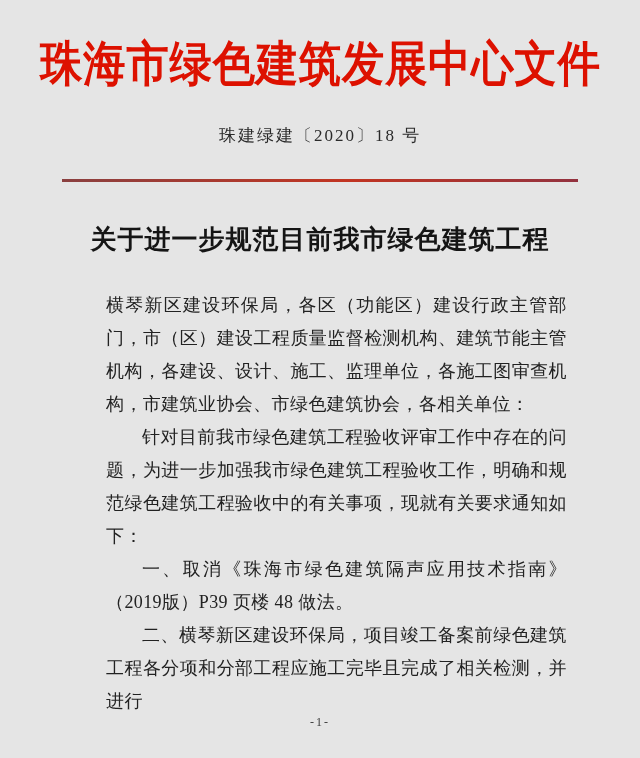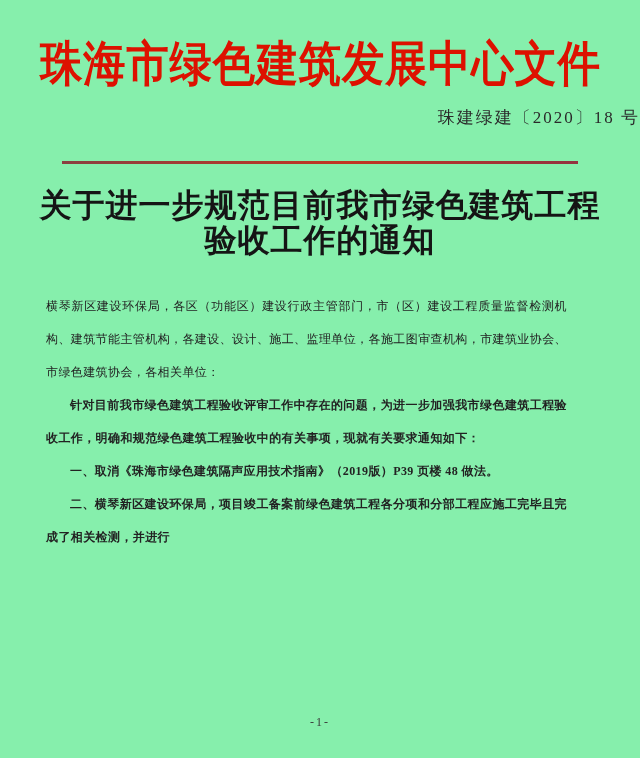--- a/index.html
+++ b/index.html
@@ -5,21 +5,21 @@
   html, body {
     margin: 0;
     padding: 0;
     background: #ffffff;
   }
   .page {
     position: relative;
     width: 640px;
     height: 758px;
     margin: 0 auto;
-    background: #86efac;
+    background: #e5e5e5;
     overflow: hidden;
     font-family: "Liberation Serif", serif;
     color: #1f1f1f;
   }
   
   .banner {
     margin-top: 34px;
     text-align: center;
     white-space: nowrap;
   }
@@ -28,59 +28,58 @@
     transform: scaleX(0.88);
     transform-origin: 50% 50%;
     font-size: 48px;
     line-height: 1.25;
     font-weight: bold;
     color: #dd1100;
     letter-spacing: 1px;
   }
   
   .doc-number {
-    margin-top: 12px;
-    text-align: right;
+    margin-top: 30px;
+    text-align: center;
     font-size: 17px;
     letter-spacing: 2px;
     color: #2a2a2a;
   }
   
   .red-rule {
     margin: 32px 62px 0 62px;
     height: 3px;
     border: none;
     background: linear-gradient(to right, #8a4040, #c23522 55%, #93323f);
   }
   
   .doc-title {
-    margin-top: 24px;
+    margin-top: 40px;
     text-align: center;
-    font-size: 32px;
+    font-size: 26px;
     font-weight: bold;
     line-height: 35px;
     letter-spacing: 1px;
     color: #151515;
   }
   
   .doc-body {
-    margin: 32px 73px 0 46px;
-    font-size: 12px;
+    margin: 32px 73px 0 106px;
+    font-size: 18px;
     line-height: 33px;
     letter-spacing: 0.4px;
     text-align: justify;
     color: #222222;
   }
   .doc-body p {
     margin: 0;
     padding: 0;
   }
   .doc-body p.indent {
     text-indent: 2em;
-    font-weight: bold;
   }
   
   .page-footer {
     position: absolute;
     bottom: 28px;
     left: 0;
     width: 100%;
     text-align: center;
     font-size: 12px;
     letter-spacing: 2px;
@@ -95,21 +94,20 @@
   <div class="banner">
     <span class="banner-text">珠海市绿色建筑发展中心文件</span>
   </div>
 
   <div class="doc-number">珠建绿建〔2020〕18 号</div>
 
   <div class="red-rule"></div>
 
   <div class="doc-title">
     <div>关于进一步规范目前我市绿色建筑工程</div>
-    <div>验收工作的通知</div>
   </div>
 
   <div class="doc-body">
     <p>横琴新区建设环保局，各区（功能区）建设行政主管部门，市（区）建设工程质量监督检测机构、建筑节能主管机构，各建设、设计、施工、监理单位，各施工图审查机构，市建筑业协会、市绿色建筑协会，各相关单位：</p>
     <p class="indent">针对目前我市绿色建筑工程验收评审工作中存在的问题，为进一步加强我市绿色建筑工程验收工作，明确和规范绿色建筑工程验收中的有关事项，现就有关要求通知如下：</p>
     <p class="indent">一、取消《珠海市绿色建筑隔声应用技术指南》（2019版）P39 页楼 48 做法。</p>
     <p class="indent">二、横琴新区建设环保局，项目竣工备案前绿色建筑工程各分项和分部工程应施工完毕且完成了相关检测，并进行</p>
   </div>
 
   <div class="page-footer">-1-</div>

